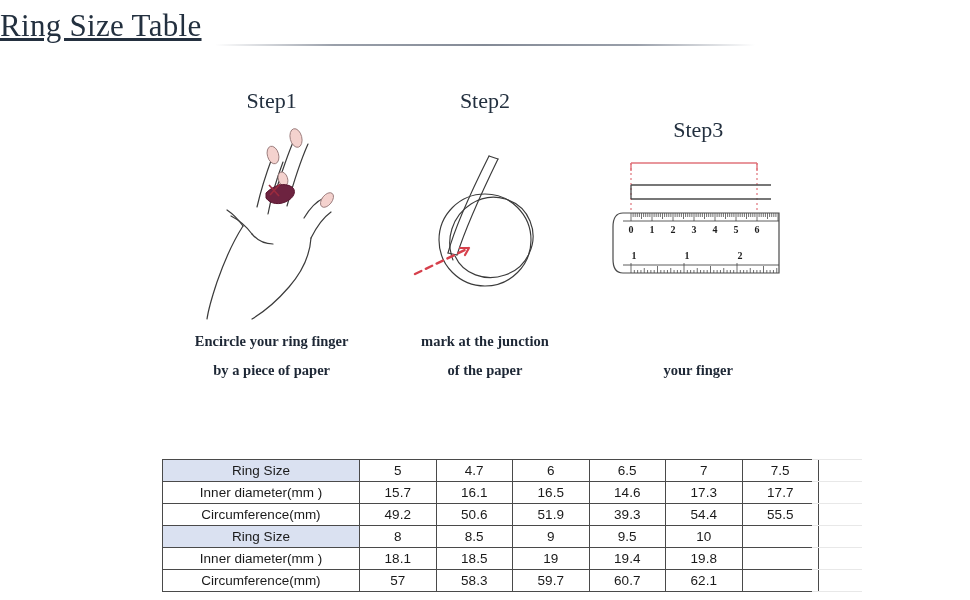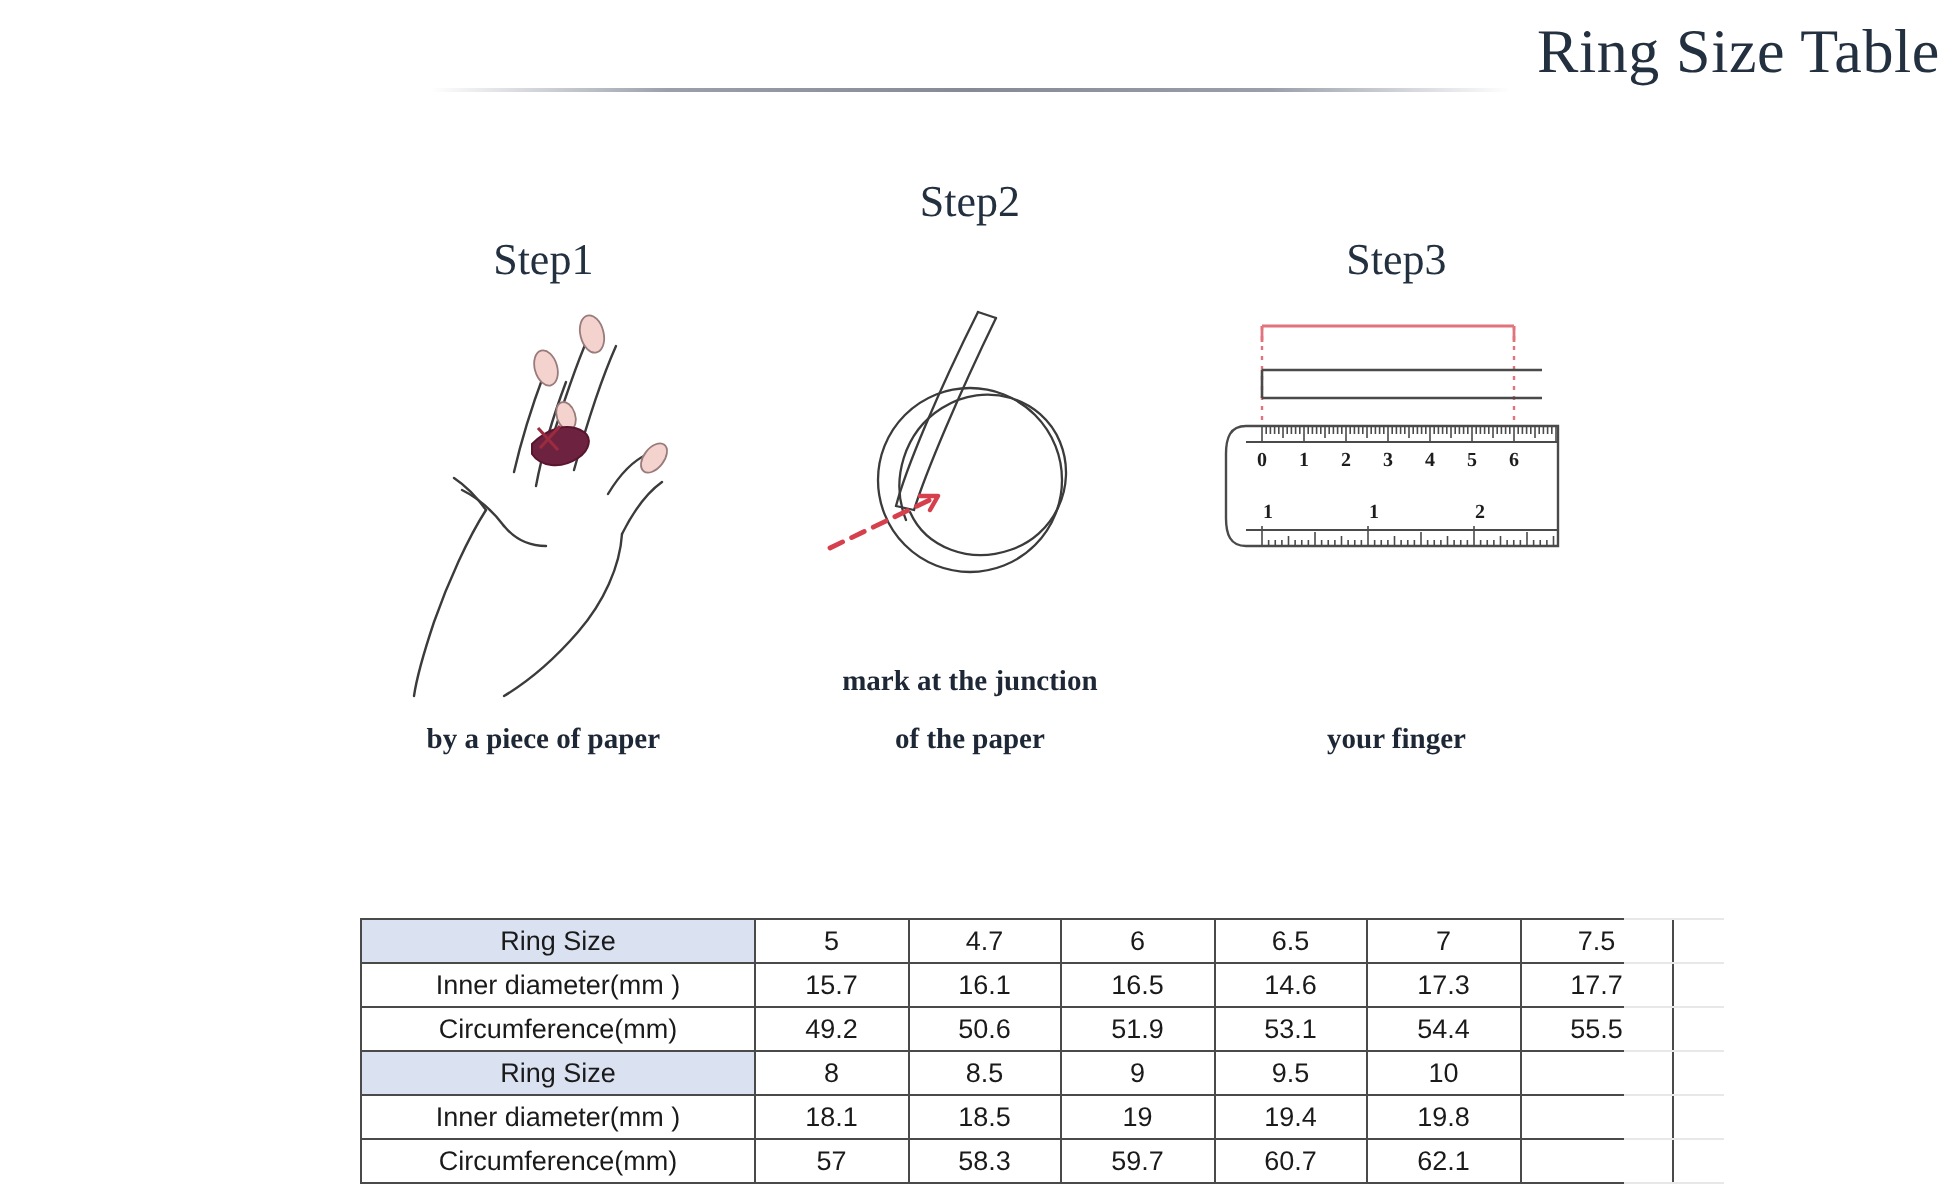--- a/index.html
+++ b/index.html
@@ -15,21 +15,22 @@
     font-family: "Liberation Serif", "DejaVu Serif", serif;
     color: #24303f;
   }
 
   
   .title-wrap {
     position: absolute;
     left: 0;
     top: 6px;
     width: 970px;
-    text-align: right;
+    text-align: left;
+    text-decoration: underline;
   }
   .page-title {
     font-family: "Liberation Serif", "DejaVu Serif", serif;
     font-size: 31px;
     font-weight: 400;
     color: #23303f;
     letter-spacing: 0.3px;
     line-height: 40px;
     margin: 0;
   }
@@ -82,21 +83,21 @@
     font-size: 14.5px;
     line-height: 29px;
     color: #1d2735;
     margin: 0;
   }
   .cap-l2, .cap-l3 { display: block; }
 
   
   .size-table-wrap {
     position: absolute;
-    left: 180px;
+    left: 162px;
     top: 459px;
   }
   table.size-table {
     border-collapse: collapse;
     table-layout: fixed;
     width: 650px;
     font-family: "Liberation Sans", "DejaVu Sans", sans-serif;
     font-size: 13.5px;
     color: #1a1a1a;
   }
@@ -177,20 +178,21 @@
         </g>
 
         <g>
           <path d="M82 71 C90 63 100 60 108 65 C112 68 111 74 105 78 C96 84 86 82 82 76 Z" fill="#6d2340" stroke="#59152f" stroke-width="1"></path>
           <path d="M85 63 L95 74" stroke="#9b2b3e" stroke-width="1.6" fill="none"></path>
           <path d="M96 62 L86 73" stroke="#9b2b3e" stroke-width="1.6" fill="none"></path>
         </g>
       </svg>
     </div>
     <p class="step-caption">
+      <span>Encircle your ring finger</span>
       <span class="cap-l2">by a piece of paper</span>
     </p>
   </div>
 
   <div class="step-col">
     <p class="step-heading">Step2</p>
     <div class="step-figure">
       <svg width="175" height="200" viewBox="0 0 175 200">
         <g fill="none" stroke="#3b3b3b" stroke-width="1.15" stroke-linecap="round">
 
@@ -406,21 +408,21 @@
           <td class="val-cell">16.5</td>
           <td class="val-cell">14.6</td>
           <td class="val-cell">17.3</td>
           <td class="val-cell">17.7</td>
         </tr>
         <tr>
           <td class="label-cell">Circumference(mm)</td>
           <td class="val-cell">49.2</td>
           <td class="val-cell">50.6</td>
           <td class="val-cell">51.9</td>
-          <td class="val-cell">53.1</td>
+          <td class="val-cell">39.3</td>
           <td class="val-cell">54.4</td>
           <td class="val-cell">55.5</td>
         </tr>
         <tr class="head-row">
           <td class="label-cell head-cell">Ring Size</td>
           <td class="val-cell head-cell">8</td>
           <td class="val-cell head-cell">8.5</td>
           <td class="val-cell head-cell">9</td>
           <td class="val-cell head-cell">9.5</td>
           <td class="val-cell head-cell">10</td>

